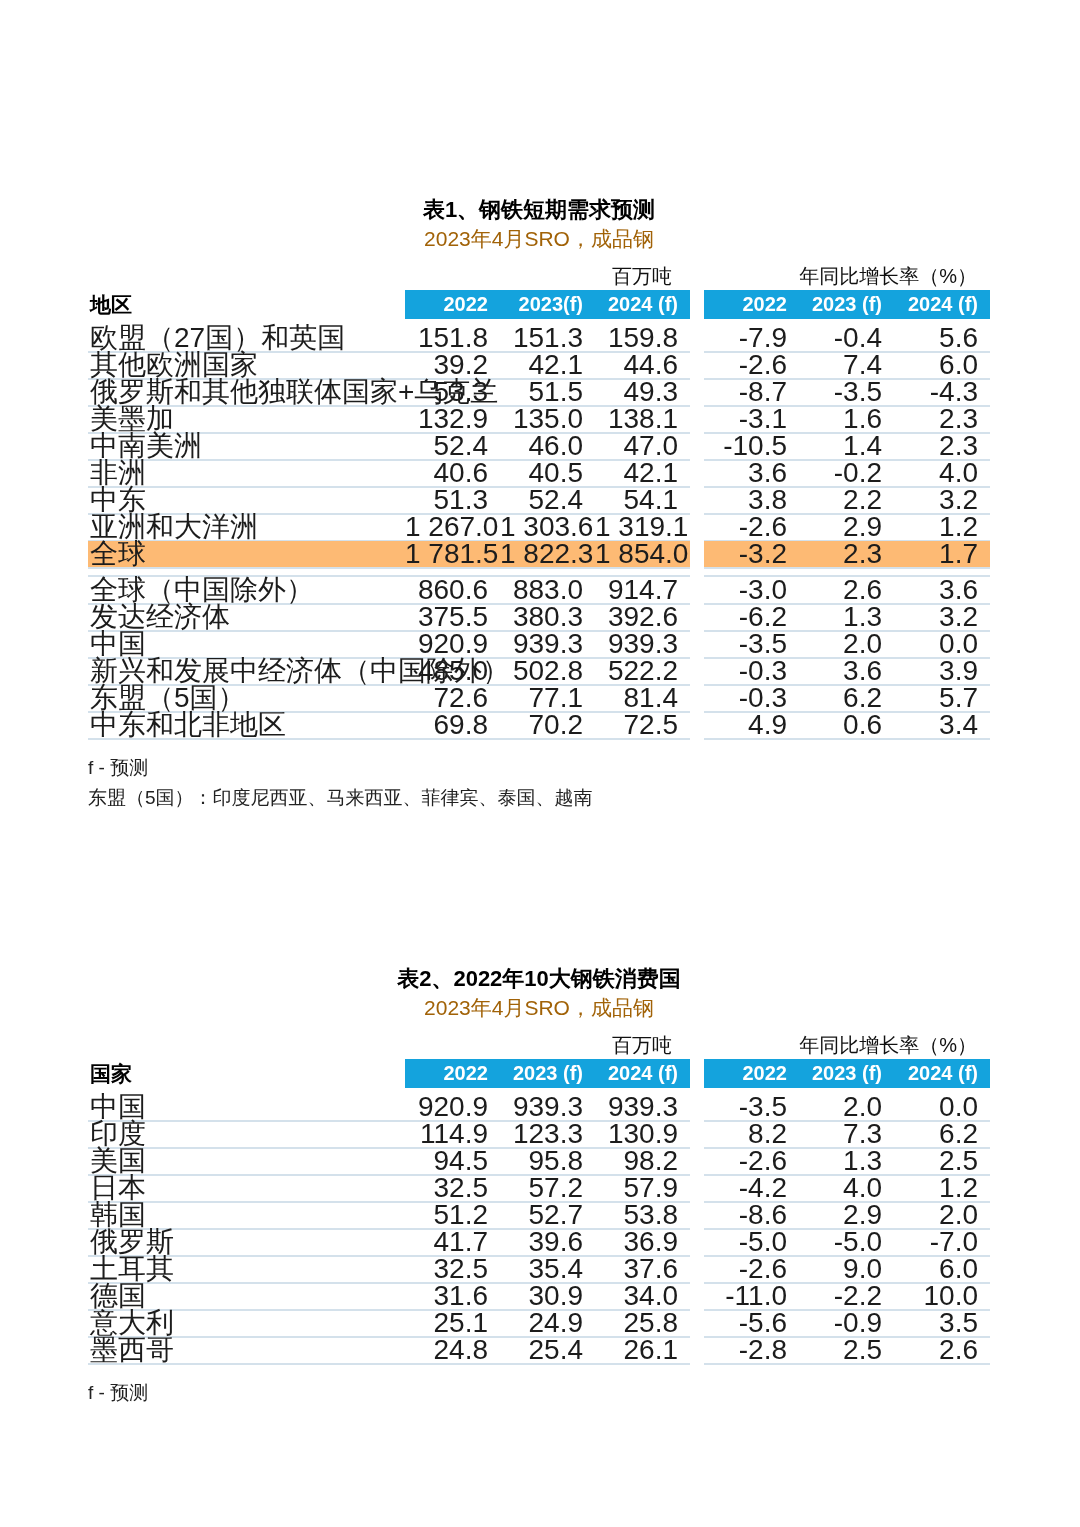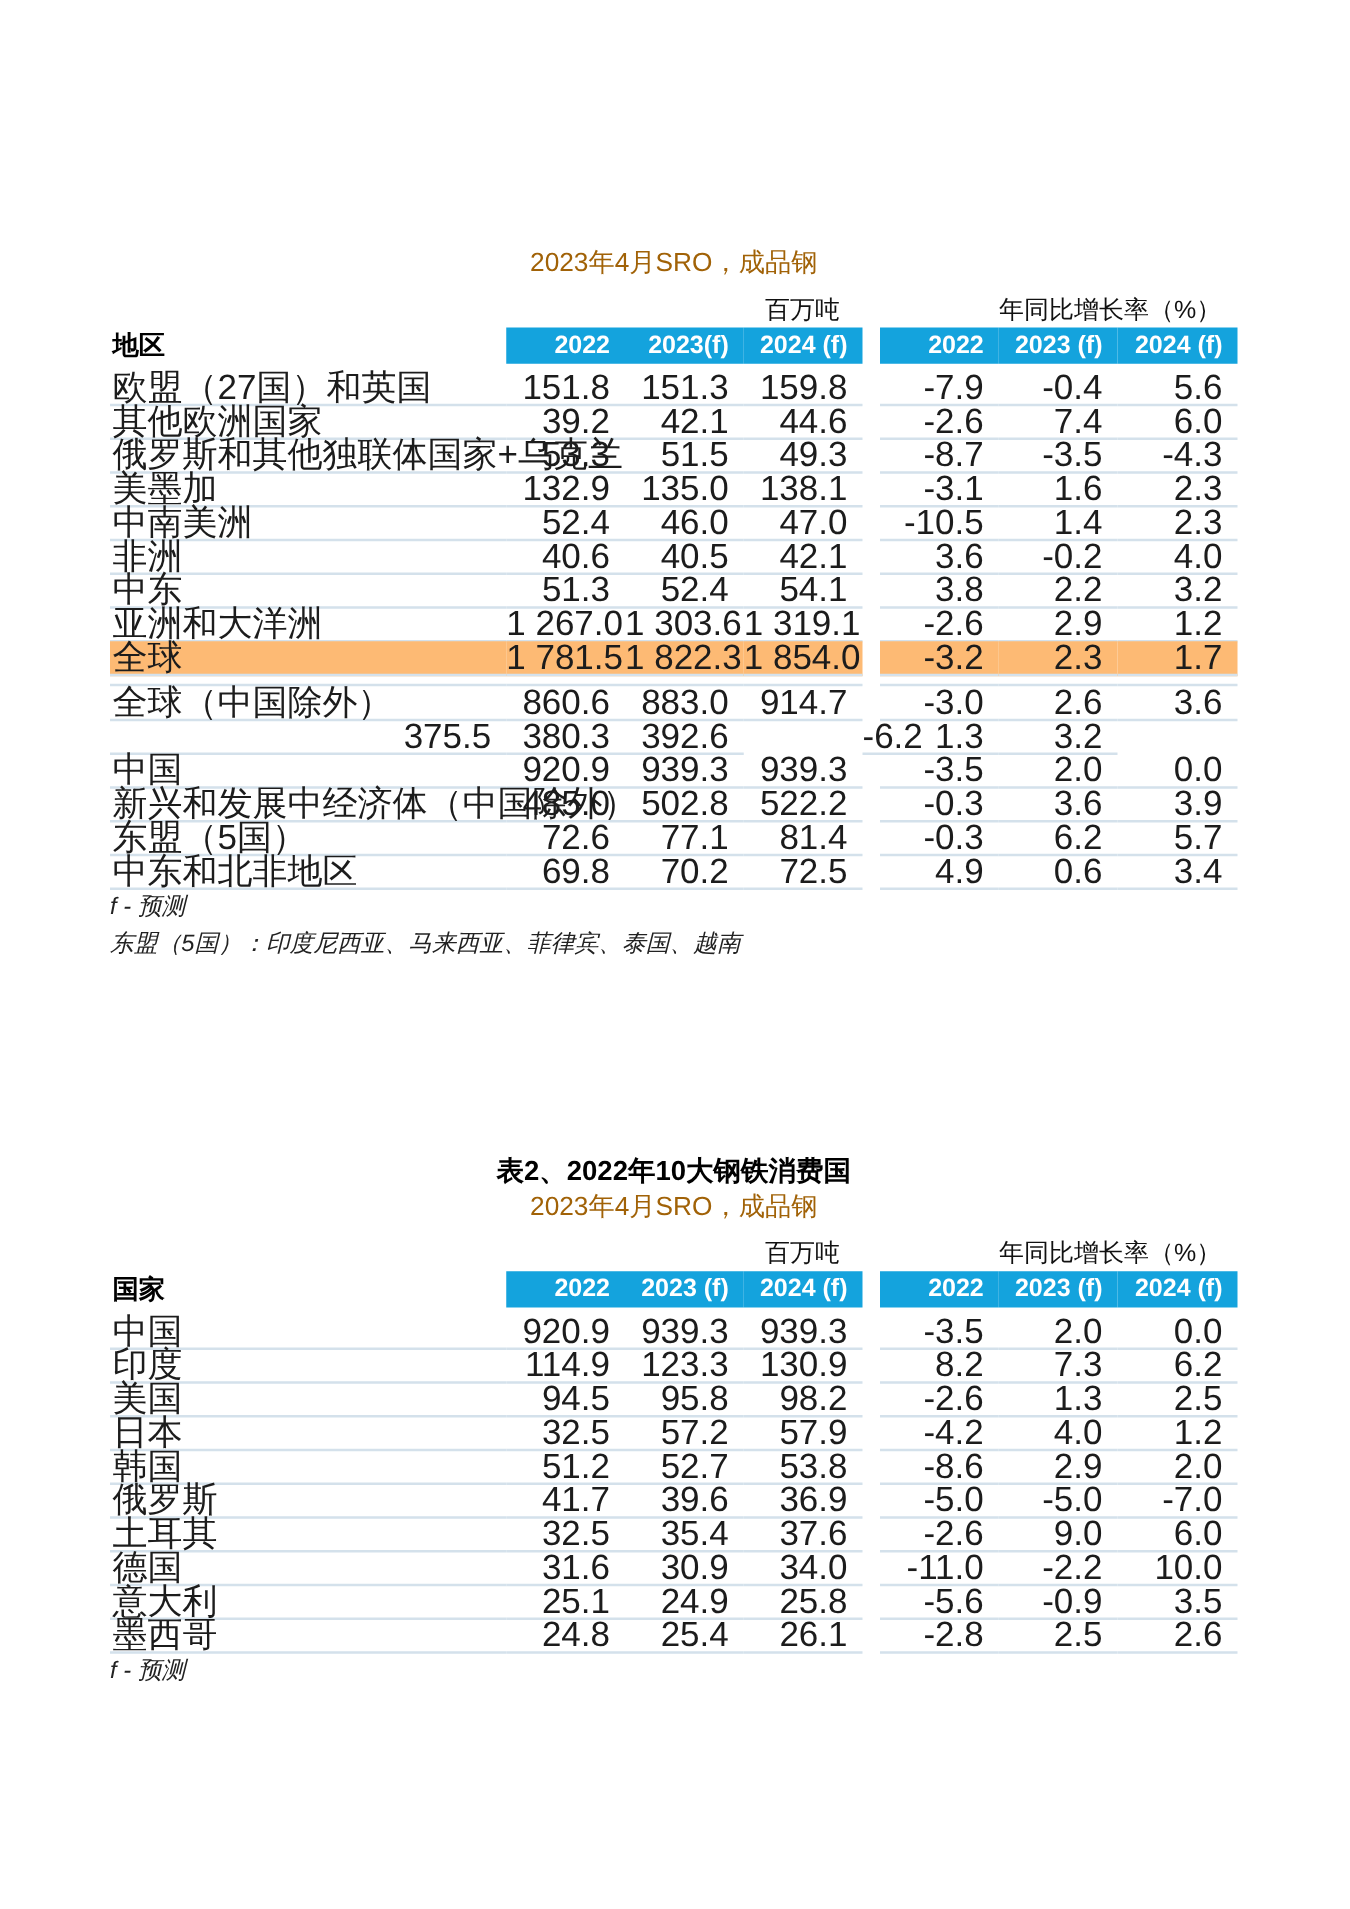--- a/index.html
+++ b/index.html
@@ -33,30 +33,31 @@
   .trow { height:27px; line-height:26px; font-size:28px; }
   .trow .cell   { border-bottom:2px solid #d4e1eb; }
   .trow .gutter { border-bottom:none; }
   .trow .label  { padding-left:2px; white-space:nowrap; overflow:visible; }
   .trow .num    { text-align:right; padding-right:12px; font-variant-numeric:tabular-nums; white-space:nowrap; }
   .trow.emph .cell:not(.gutter) { background:#fdba74; font-weight:normal; }
   .trow.spacer { height:9px; }
   .ind1 { padding-left:16px; }
   .ind2 { padding-left:30px; }
 
-  .footnotes { font-style:italic; font-size:19px; line-height:30px; color:#222; }
+  .footnotes { margin-top:14px; font-size:19px; line-height:30px; color:#222; }
 
   .section2 { margin-top:152px; }
 </style>
 </head>
 <body>
 
 <div class="page">
 
   <section>
+    <div class="tbl-title">表1、钢铁短期需求预测</div>
     <div class="tbl-subtitle">2023年4月SRO，成品钢</div>
 
     <div class="grid group-row">
       <div class="glabel">百万吨</div>
       <div class="glabel2">年同比增长率（%）</div>
     </div>
 
     <div class="grid header-row">
       <div class="rowhead">地区</div>
       <div class="year">2022</div>
@@ -173,20 +174,21 @@
           <div class="cell label ind1">全球（中国除外）</div>
           <div class="cell num">860.6</div>
           <div class="cell num">883.0</div>
           <div class="cell num">914.7</div>
           <div class="gutter"></div>
           <div class="cell num">-3.0</div>
           <div class="cell num">2.6</div>
           <div class="cell num">3.6</div>
         </div>
         <div class="grid trow ">
+          <div class="cell label ind1">发达经济体</div>
           <div class="cell num">375.5</div>
           <div class="cell num">380.3</div>
           <div class="cell num">392.6</div>
           <div class="gutter"></div>
           <div class="cell num">-6.2</div>
           <div class="cell num">1.3</div>
           <div class="cell num">3.2</div>
         </div>
         <div class="grid trow ">
           <div class="cell label ind1">中国</div>

